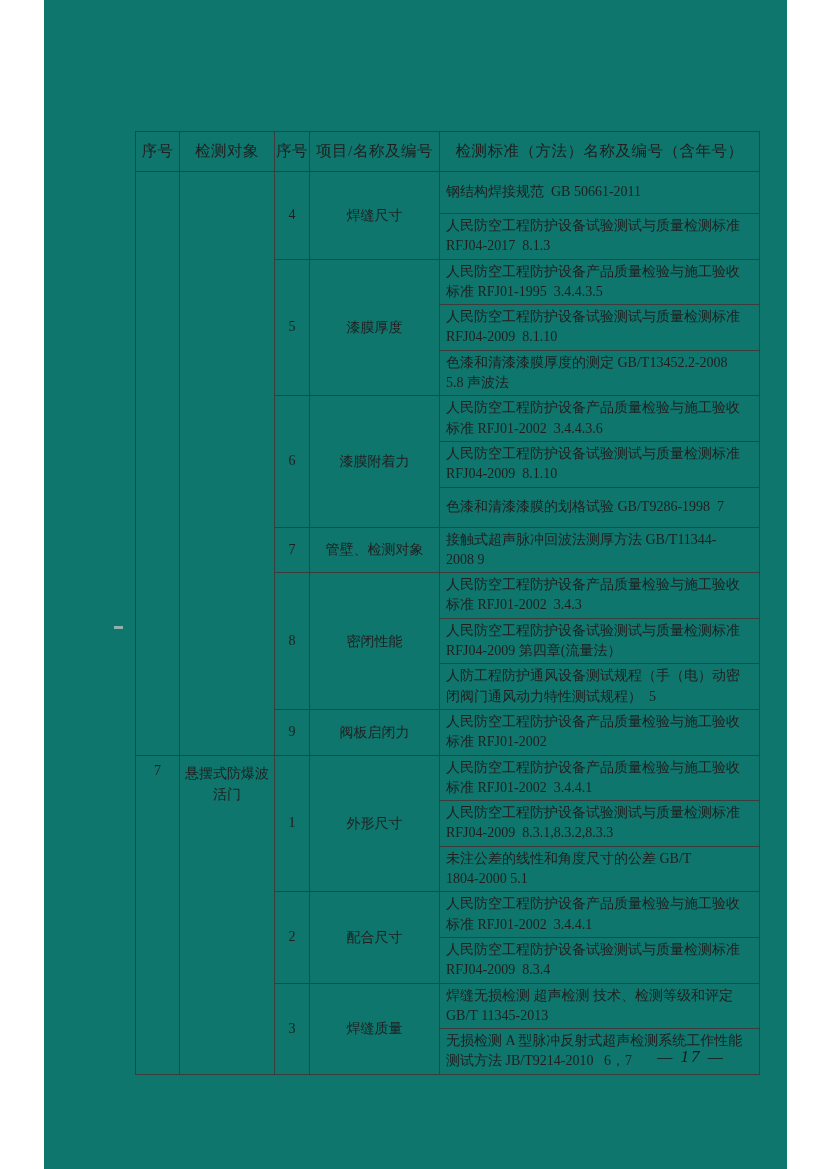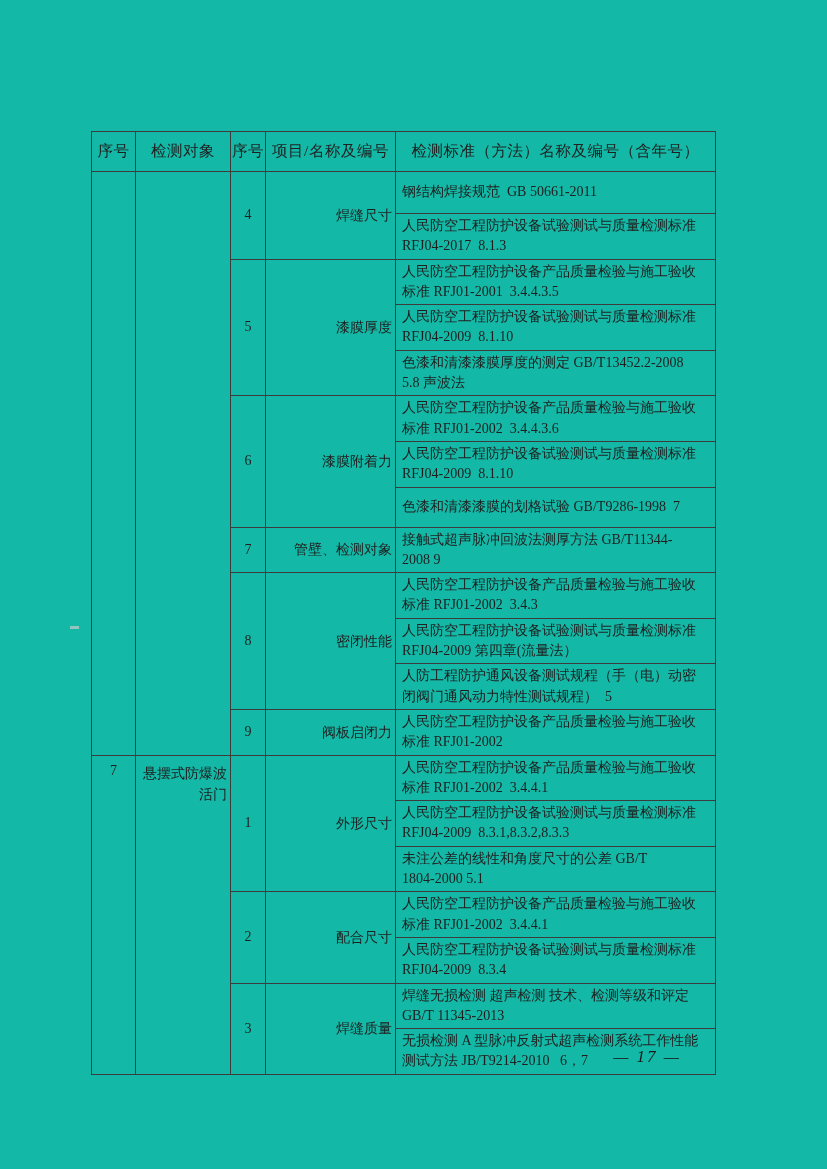--- a/index.html
+++ b/index.html
@@ -2,26 +2,27 @@
 <html lang="zh"><head>
 <meta charset="utf-8">
 <style>
   html, body {
     margin: 0;
     padding: 0;
     background: #ffffff;
   }
   .page {
     position: relative;
-    width: 827px;
+    width: 743px;
     height: 1169px;
-    background: #14b8a6;
+    background: #0f766e;
     overflow: hidden;
     font-family: "Liberation Serif", "DejaVu Serif", serif;
     color: #1f1f1f;
+    margin-left: 44px;
   }
   table.doc-table {
     position: absolute;
     left: 91px;
     top: 131px;
     width: 624px;
     border-collapse: collapse;
     table-layout: fixed;
   }
   .doc-table th, .doc-table td {
@@ -35,21 +36,21 @@
     text-align: center;
     padding: 2px 1px;
     letter-spacing: 0.5px;
   }
   td.c-seq, td.c-no {
     text-align: center;
     font-size: 14px;
     padding: 0 2px;
   }
   td.c-obj, td.c-name {
-    text-align: right;
+    text-align: center;
     font-size: 14px;
     padding: 0 3px;
     line-height: 1.5;
   }
   td.c-std {
     font-size: 14px;
     text-align: left;
     padding: 2px 16px 2px 6px;
     line-height: 1.45;
     white-space: pre-wrap;
@@ -110,21 +111,21 @@
       <td class="c-name" rowspan="2">焊缝尺寸</td>
       <td class="c-std">钢结构焊接规范  GB 50661-2011</td>
     </tr>
     <tr style="height:45px">
       <td class="c-std">人民防空工程防护设备试验测试与质量检测标准 RFJ04-2017  8.1.3</td>
     </tr>
 
     <tr style="height:44px">
       <td class="c-no" rowspan="3">5</td>
       <td class="c-name" rowspan="3">漆膜厚度</td>
-      <td class="c-std">人民防空工程防护设备产品质量检验与施工验收标准 RFJ01-2001  3.4.4.3.5</td>
+      <td class="c-std">人民防空工程防护设备产品质量检验与施工验收标准 RFJ01-1995  3.4.4.3.5</td>
     </tr>
     <tr style="height:45px">
       <td class="c-std">人民防空工程防护设备试验测试与质量检测标准 RFJ04-2009  8.1.10</td>
     </tr>
     <tr style="height:42px">
       <td class="c-std">色漆和清漆漆膜厚度的测定 GB/T13452.2-2008 5.8 声波法</td>
     </tr>
 
     <tr style="height:42px">
       <td class="c-no" rowspan="3">6</td>

